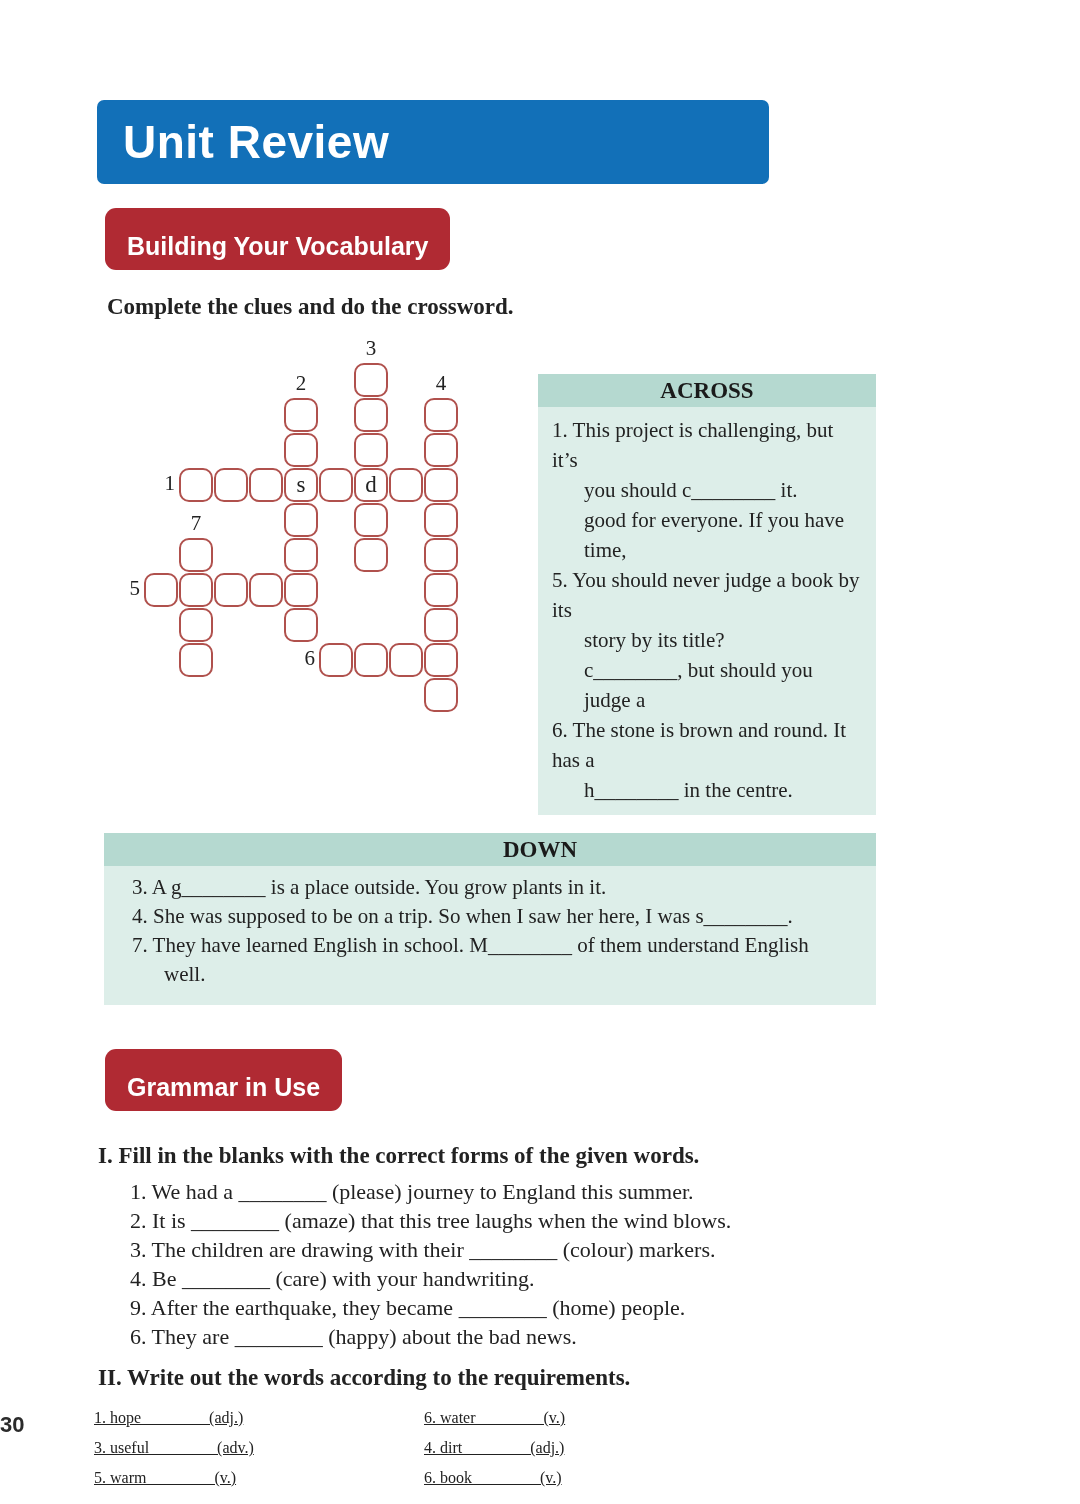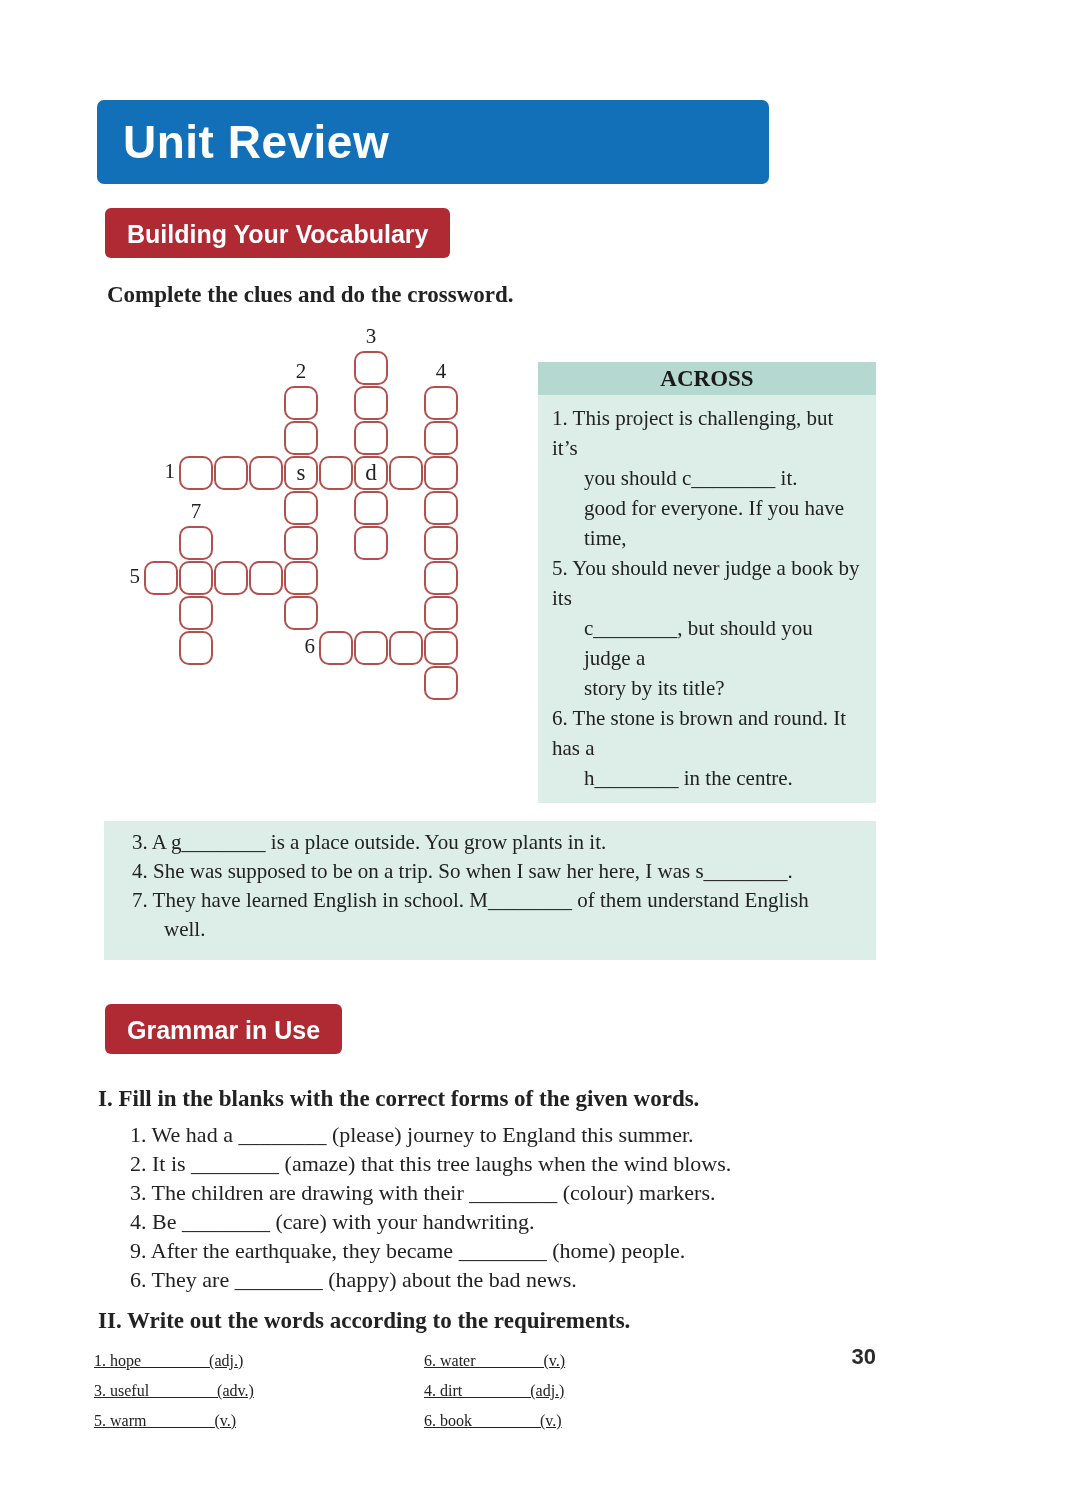--- a/index.html
+++ b/index.html
@@ -13,21 +13,21 @@
     border-radius:7px; display:flex; align-items:center;
   }
   .banner h1 {
     margin:0 0 0 26px; color:#ffffff; font-family:"Liberation Sans", sans-serif;
     font-weight:bold; font-size:46px; letter-spacing:0.5px;
   }
   
   .badge {
     display:inline-block; background:var(--red,#b02a33); color:#ffffff;
     font-family:"Liberation Sans", sans-serif; font-weight:bold; font-size:25px;
-    padding:12px 22px 9px 22px; border-radius:6px;
+    padding:24px 22px 9px 22px; border-radius:11px;
   }
   .badge--vocab { margin:24px 0 0 105px; }
   .badge--grammar { margin:44px 0 0 105px; }
   .instruction { margin:24px 0 0 107px; font-weight:bold; font-size:23px; }
   
   .vocab-row { display:flex; margin:17px 0 0 107px; }
   .crossword-area { position:relative; width:431px; height:375px; flex:none; }
   .cw-cell {
     position:absolute; width:34px; height:34px; box-sizing:border-box;
     border:2px solid var(--cellborder,#b0514d); border-radius:10px; background:#ffffff;
@@ -50,21 +50,21 @@
   .down-clues   { padding:7px 16px 6px 28px; font-size:21px; line-height:29px; }
   .clue-line.cont { padding-left:32px; }
   
   .ex-heading { margin:32px 0 0 98px; font-weight:bold; font-size:23px; }
   .ex-heading--second { margin-top:14px; }
   .ex1-items { margin:8px 0 0 130px; font-size:22px; line-height:29px; }
   .ex2-columns { display:flex; margin:12px 0 0 94px; font-size:16px; line-height:30px;text-decoration:underline; }
   .ex2-col--left { width:330px; }
   
   .page-number {
-    position:absolute; top:1344px; left:0; right:0; text-align:right;
+    position:absolute; top:1412px; left:0; right:0; text-align:left;
     font-family:"Liberation Sans", sans-serif; font-weight:bold; font-size:22px; color:#2b2b2b;
   }
 </style>
 </head>
 <body>
 
 <div class="page">
 
   <div class="banner">
     <h1>Unit Review</h1>
@@ -127,32 +127,33 @@
     <div class="clue-box across-box">
       <div class="clue-box-header">ACROSS</div>
       <div class="across-clues">
           <div class="clue">
             <div class="clue-line">1. This project is challenging, but it’s</div>
             <div class="clue-line cont">you should c________ it.</div>
             <div class="clue-line cont">good for everyone. If you have time,</div>
           </div>
           <div class="clue">
             <div class="clue-line">5. You should never judge a book by its</div>
+            <div class="clue-line cont">story by its title?</div>
             <div class="clue-line cont">c________, but should you judge a</div>
-            <div class="clue-line cont">story by its title?</div>
           </div>
           <div class="clue">
             <div class="clue-line">6. The stone is brown and round. It has a</div>
             <div class="clue-line cont">h________ in the centre.</div>
           </div>
         </div>
     </div>
   </div>
 
   <div class="clue-box down-box">
+    <div class="clue-box-header">DOWN</div>
     <div class="down-clues">
         <div class="clue">
           <div class="clue-line">3. A g________ is a place outside. You grow plants in it.</div>
         </div>
         <div class="clue">
           <div class="clue-line">4. She was supposed to be on a trip. So when I saw her here, I was s________.</div>
         </div>
         <div class="clue">
           <div class="clue-line">7. They have learned English in school. M________ of them understand English</div>
           <div class="clue-line cont">well.</div>

